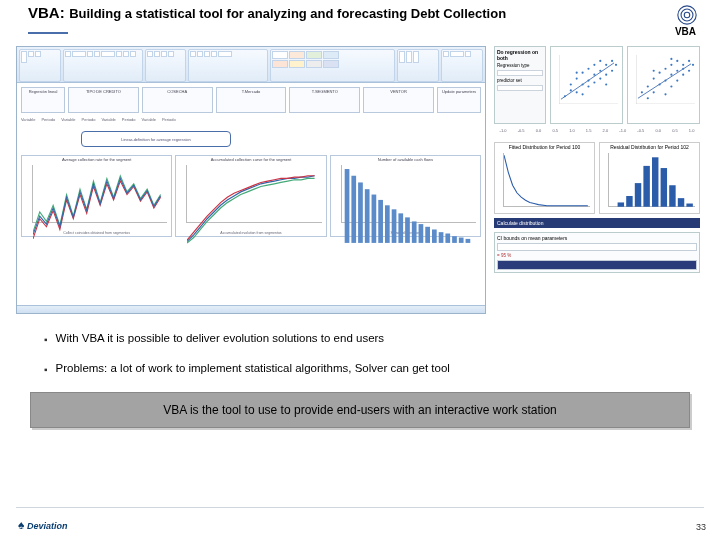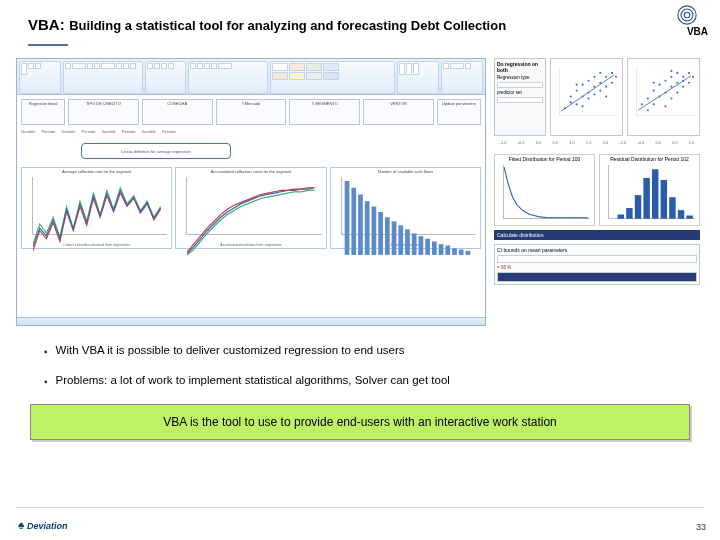--- a/index.html
+++ b/index.html
@@ -4,25 +4,25 @@
 <style>
   * { box-sizing: border-box; margin: 0; padding: 0; }
   body {
     font-family: Arial, Helvetica, sans-serif;
     width: 720px; height: 540px;
     background: #fff;
     position: relative;
     color: #000;
     overflow: hidden;
   }
-  .title-area { padding: 16px 20px 6px 28px; }
+  .title-area { padding: 4px 20px 6px 28px; }
   .title-main { font-size: 15px; font-weight: bold; display: inline; }
   .title-sub { font-size: 13px; font-weight: bold; display: inline; }
   .vba-label {
-    position: absolute; top: 26px; right: 12px;
+    position: absolute; top: 26px; right: 24px;
     font-size: 10px; font-weight: bold;
   }
   .target-icon {
     position: absolute; top: 4px; right: 22px;
     width: 22px; height: 22px;
   }
   .title-underline {
     width: 40px; height: 2px; background: #4a6ea9;
     margin: 4px 0 0 28px;
   }
@@ -127,21 +127,21 @@
   .coef-field2 { border: 1px solid #c4ced9; background: #2a3d7a; height: 10px; margin-top: 2px; }
 
   
   .bullets { padding: 18px 36px 0 44px; font-size: 11.5px; }
   .bullets li { list-style: none; margin-bottom: 14px; display: flex; gap: 8px; }
   .bullets li::before { content: "▪"; color: #333; font-size: 10px; line-height: 16px; }
   .callout {
     margin: 4px 30px 0 30px;
     border: 1px solid #888;
     box-shadow: 2px 2px 0 #ccc;
-    background: #bef264;
+    background: #a3a3a3;
     text-align: center;
     font-size: 12px;
     padding: 10px 6px;
   }
   .footer-line {
     position: absolute; bottom: 32px; left: 16px; right: 16px;
     height: 1px; background: #d0d6de;
   }
   .logo {
     position: absolute; bottom: 8px; left: 18px;
@@ -446,21 +446,21 @@
       <div>CI bounds on mean parameters</div>
       <div class="coef-field"></div>
       <div class="coef-note">= 95 %</div>
       <div class="coef-field2"></div>
     </div>
   </div>
 </div>
 
 <ul class="bullets">
   <li>
-      <span>With VBA it is possible to deliver customized regression to end users</span>
+      <span>With VBA it is possible to deliver evolution solutions to end users</span>
     </li>
   <li>
       <span>Problems: a lot of work to implement statistical algorithms, Solver can get tool</span>
     </li>
 </ul>
 
 <div class="callout">
   <span>VBA is the tool to use to provide end-users with an interactive work station</span>
 </div>
 

